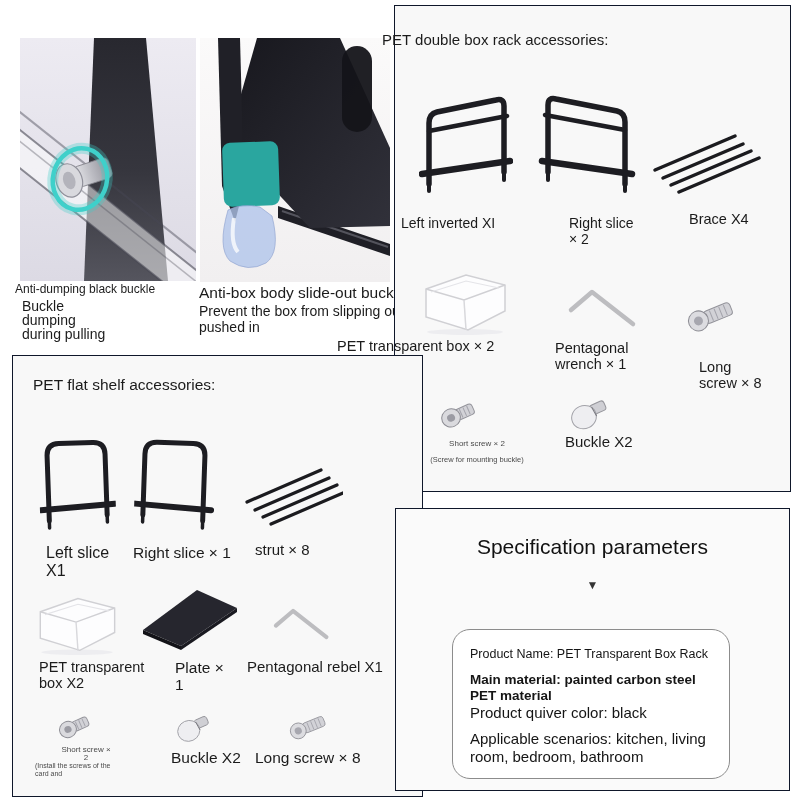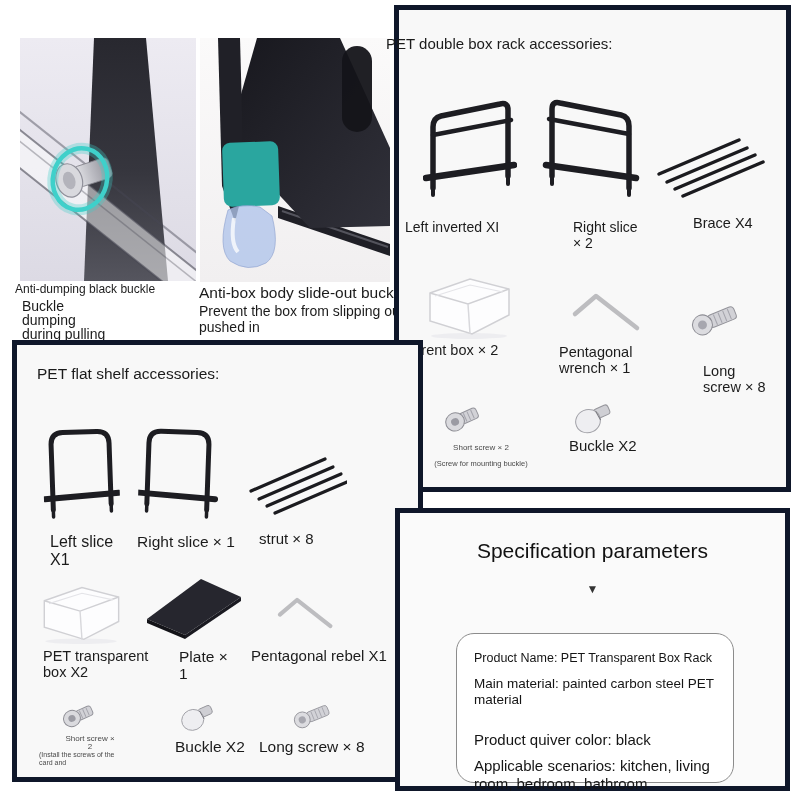--- a/index.html
+++ b/index.html
@@ -1,19 +1,19 @@
 <!DOCTYPE html>
 <html><head>
 <meta charset="utf-8">
 <style>
   html,body{margin:0;padding:0;background:#fff;}
   .page{position:relative;width:800px;height:800px;background:#ffffff;overflow:hidden;
         font-family:"Liberation Sans","DejaVu Sans",sans-serif;color:#1c1c1c;}
   .abs{position:absolute;}
-  .panel{position:absolute;background:#f8f8f8;border:5px solid #0f172a;box-sizing:border-box;padding-left:15px;}
+  .panel{position:absolute;background:#f8f8f8;border:1px solid #0f172a;box-sizing:border-box;padding-left:15px;}
   .lbl{position:absolute;color:#1b1b1b;line-height:1.12;}
   .ml{white-space:pre-line;}
   .ctr{text-align:center;}
   .tiny{color:#4a4a4a;}
   .icon{position:absolute;display:block;}
   .icon svg{display:block;}
 
   
   #photo1{left:20px;top:38px;width:176px;height:243px;}
   #photo2{left:200px;top:38px;width:190px;height:244px;}
@@ -32,21 +32,21 @@
   #tr-i4{left:24px;top:262px;} #tr-i5{left:170px;top:280px;} #tr-i6{left:290px;top:286px;}
   #tr-l4{left:-58px;top:332px;font-size:14.5px;white-space:nowrap;}
   #tr-l5{left:160px;top:334px;font-size:14.5px;}
   #tr-l6{left:304px;top:332px;font-size:14.5px;margin-top:21px;}
   #tr-i7{left:44px;top:388px;} #tr-i8{left:174px;top:390px;}
   #tr-l7{left:36px;top:434px;width:92px;font-size:8px;}
   #tr-n7{left:22px;top:450px;width:120px;font-size:7.5px;}
   #tr-l8{left:170px;top:428px;font-size:15px;white-space:nowrap;}
 
   
-  #panel-bl{left:12px;top:340px;width:411px;height:442px;}
+  #panel-bl{left:12px;top:355px;width:411px;height:442px;}
   #bl-title{left:20px;top:20px;font-size:15.5px;white-space:nowrap;}
   #bl-i1{left:26px;top:78px;} #bl-i2{left:122px;top:78px;} #bl-i3{left:230px;top:102px;}
   #bl-l1{left:33px;top:188px;font-size:16px;}
   #bl-l2{left:120px;top:188px;font-size:15.5px;white-space:nowrap;}
   #bl-l3{left:242px;top:186px;font-size:15px;white-space:nowrap;}
   #bl-i4{left:20px;top:236px;} #bl-i5{left:126px;top:228px;} #bl-i6{left:258px;top:250px;}
   #bl-l4{left:26px;top:303px;font-size:14.5px;}
   #bl-l5{left:162px;top:303px;font-size:15.5px;}
   #bl-l6{left:234px;top:303px;font-size:15px;white-space:nowrap;}
   #bl-i7{left:44px;top:352px;} #bl-i8{left:162px;top:356px;} #bl-i9{left:274px;top:352px;}
@@ -56,21 +56,21 @@
   #bl-l9{left:242px;top:393px;font-size:15.5px;white-space:nowrap;}
 
   
   #panel-br{left:395px;top:508px;width:395px;height:283px;background:#fafafa;}
   #br-title{left:0;top:26px;width:100%;font-size:21px;color:#111;}
   #br-arrow{left:0;top:70px;width:100%;font-size:12px;color:#333;}
   #br-box{position:absolute;left:56px;top:120px;width:278px;height:150px;box-sizing:border-box;
           padding:17px 12px 0 17px;background:#fff;border:1.5px solid #8c8c8c;border-radius:18px;}
   .spec-row{line-height:1.18;color:#151515;}
   #spec-0{font-size:12.5px;margin-bottom:10px;}
-  #spec-1{font-size:13.5px;margin-bottom:23px;}
+  #spec-1{font-size:13.5px;margin-bottom:0;font-weight:bold;}
   #spec-2{font-size:15px;margin-bottom:9px;}
   #spec-3{font-size:15px;}
 </style>
 </head>
 <body>
 
 <div class="page">
 
   <div id="photo1" class="abs">
     <svg width="176" height="243" viewBox="0 0 176 243">

